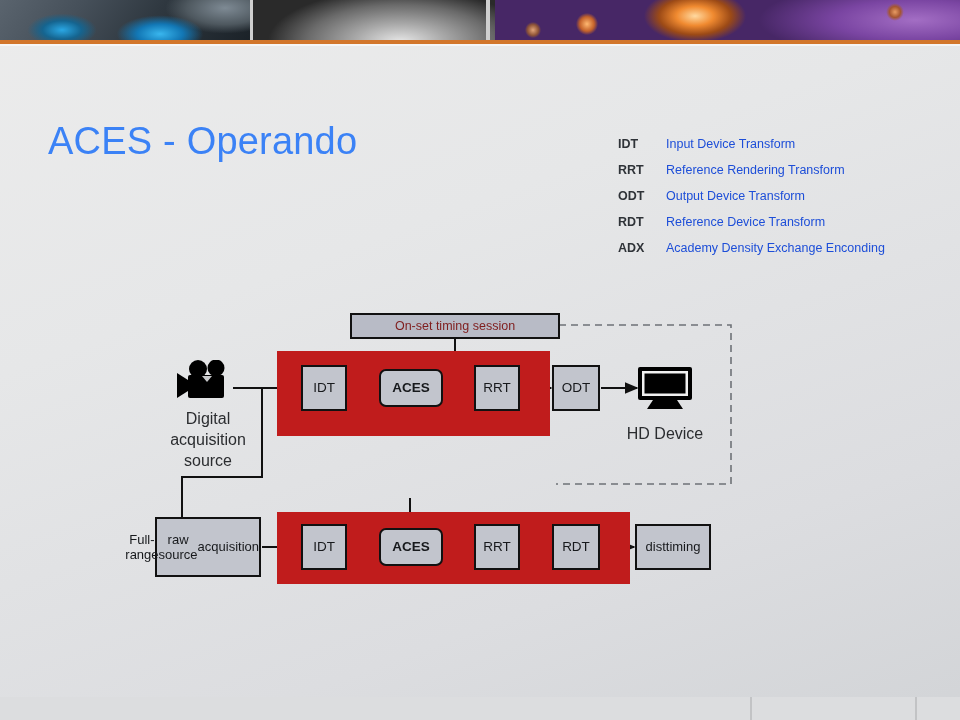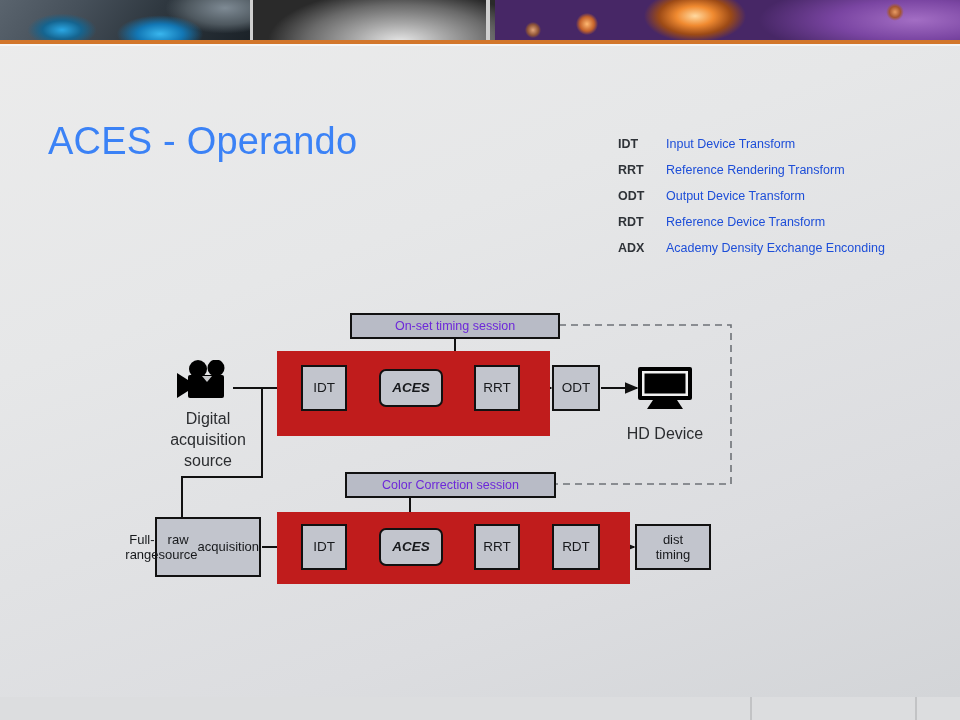--- a/index.html
+++ b/index.html
@@ -47,26 +47,26 @@
   .diagram{position:absolute;left:0;top:0;width:960px;height:720px;}
   .dg{position:absolute;left:0;top:0;}
 
   .redband{position:absolute;background:#c01c1c;}
   .rb1{left:277px;top:351px;width:273px;height:85px;}
   .rb2{left:277px;top:512px;width:353px;height:72px;}
 
   .box{position:absolute;background:#c2c5cd;border:2px solid #111;
        display:flex;align-items:center;justify-content:center;
        font-size:13.5px;color:#17191c;text-align:center;line-height:1.18;box-sizing:border-box;}
-  .box.rounded{border-radius:7px;font-weight:bold;font-style:italic;}
+  .box.rounded{border-radius:7px;font-weight:bold;}
   .box.small{font-size:13px;}
 
   .sess{position:absolute;background:#b8bbc6;border:2px solid #111;
         display:flex;align-items:center;justify-content:center;
-        font-size:12.5px;color:#6d28d9;box-sizing:border-box;}
+        font-size:12.5px;color:#7f1d1d;box-sizing:border-box;}
 
   .cap{position:absolute;font-size:16px;color:#2b2d30;text-align:center;line-height:1.32;}
 
   .icon-wrap{position:absolute;}
 </style>
 </head>
 <body>
 
 <div class="banner">
   <div class="pane pane1"></div>
@@ -130,21 +130,20 @@
     <path d="M348,547 L378,547" stroke="#111" stroke-width="2" marker-end="url(#ah)"></path>
     <path d="M443,547 L473,547" stroke="#111" stroke-width="2" marker-end="url(#ah)"></path>
     <path d="M522,547 L551,547" stroke="#111" stroke-width="2" marker-end="url(#ah)"></path>
     <path d="M601,547 L634,547" stroke="#111" stroke-width="2" marker-end="url(#ah)"></path>
   </svg>
 
   <div class="redband rb1"></div>
   <div class="redband rb2"></div>
 
   <div class="sess" style="left:350px;top:313px;width:210px;height:26px;">On-set timing session</div>
-  <div class="sess" style="left:345px;top:472px;width:211px;height:26px;">Color Correction session</div>
 
   <div class="icon-wrap" style="left:176px;top:360px;">
     <svg width="60" height="42" viewBox="0 0 60 42">
       <circle cx="22" cy="9" r="9" fill="#000"></circle>
       <circle cx="40" cy="8" r="8.5" fill="#000"></circle>
       <rect x="12" y="15" width="36" height="23" rx="2" fill="#000"></rect>
       <path d="M12,20 L1,13 L1,38 L12,31 z" fill="#000"></path>
       <path d="M26,16 L31,22 L36,16 z" fill="#c8c9cb"></path>
     </svg>
   </div>
@@ -173,21 +172,21 @@
     <div>Full-range</div>
     <div>raw source</div>
     <div>acquisition</div>
   </div>
 
   <div class="box" style="left:301px;top:524px;width:46px;height:46px;">IDT</div>
   <div class="box rounded" style="left:379px;top:528px;width:64px;height:38px;">ACES</div>
   <div class="box" style="left:474px;top:524px;width:46px;height:46px;">RRT</div>
   <div class="box" style="left:552px;top:524px;width:48px;height:46px;">RDT</div>
 
-  <div class="box small" style="left:635px;top:524px;width:76px;height:46px;flex-direction:column;">
+  <div class="box small" style="left:635px;top:524px;width:76px;height:46px;flex-direction:row;">
     <div>dist</div>
     <div>timing</div>
   </div>
 </div>
 
 <div style="position:absolute;left:0;top:697px;width:960px;height:23px;background:#dcdddf;"></div>
 <div style="position:absolute;left:750px;top:697px;width:2px;height:23px;background:#c2c3c5;"></div>
 <div style="position:absolute;left:915px;top:697px;width:2px;height:23px;background:#c2c3c5;"></div>
 
 </body></html>

